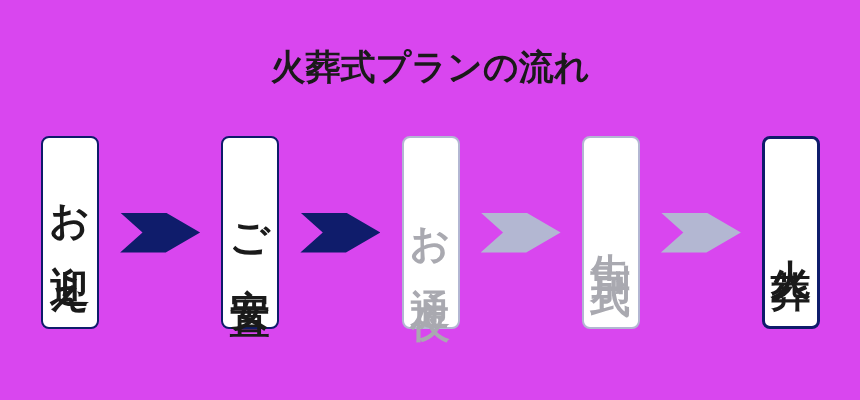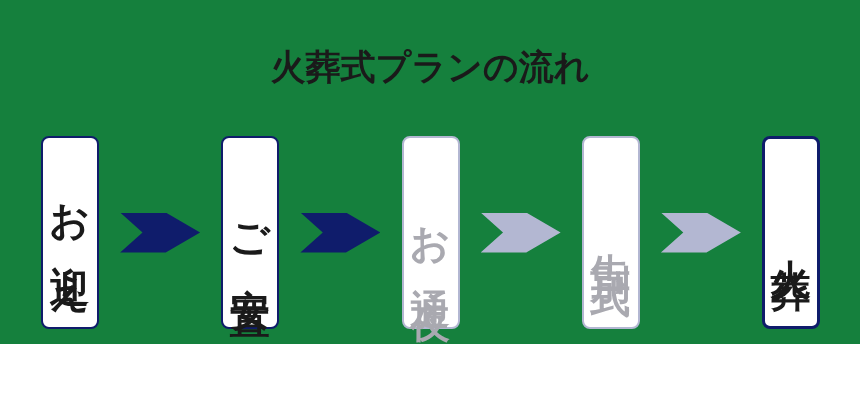--- a/index.html
+++ b/index.html
@@ -3,22 +3,22 @@
 <meta charset="utf-8">
 <style>
   html, body {
     margin: 0;
     padding: 0;
     background: #ffffff;
   }
   .canvas {
     position: relative;
     width: 860px;
-    height: 344px;
-    background: #15803d;
+    height: 400px;
+    background: #d946ef;
     overflow: hidden;
     font-family: "DejaVu Serif", "Liberation Serif", serif;
   }
   .title {
     position: absolute;
     top: 48px;
     left: 0;
     width: 100%;
     margin: 0;
     text-align: center;

